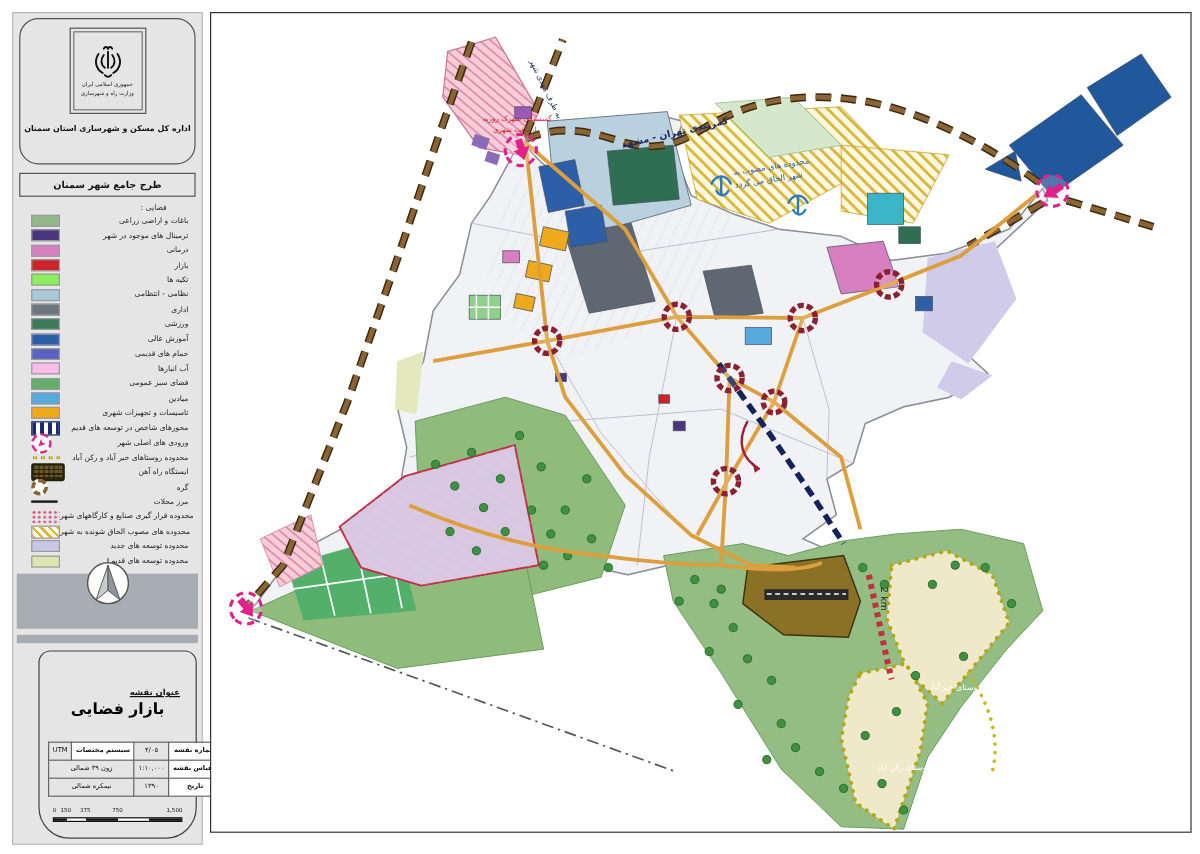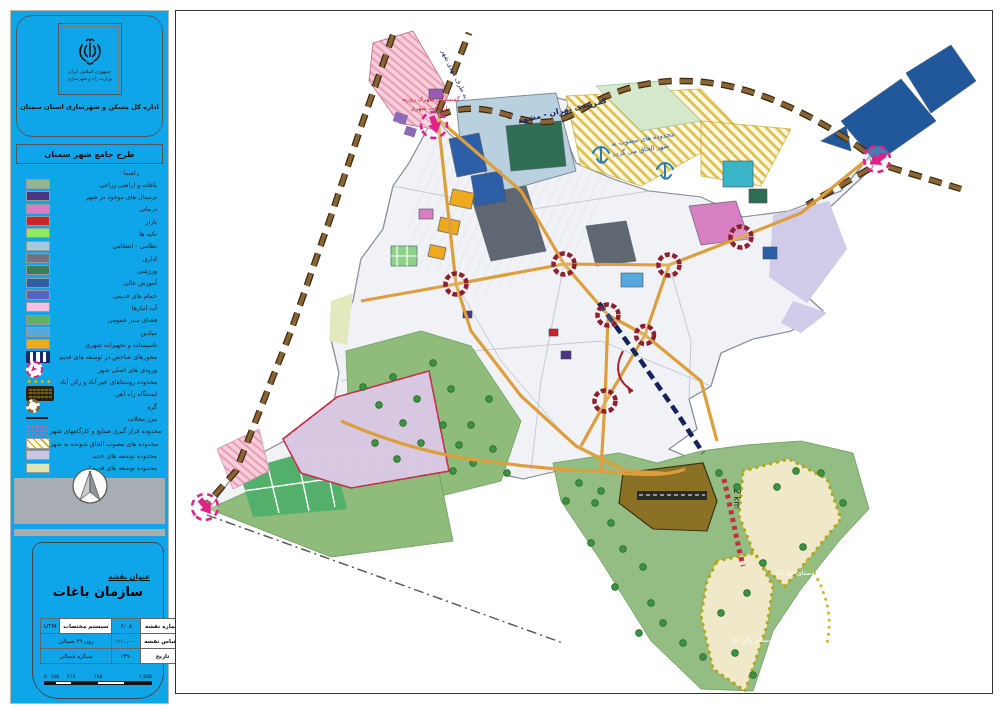--- a/index.html
+++ b/index.html
@@ -3,21 +3,21 @@
 <meta charset="utf-8">
 <style>
   * { margin:0; padding:0; box-sizing:border-box; }
   body {
     width:1000px; height:712px; position:relative; background:#ffffff;
     font-family:"DejaVu Sans", sans-serif; overflow:hidden;
   }
   
   .sidebar {
     position:absolute; left:10px; top:10px; width:159px; height:694px;
-    background:#0ea5e9; border:1px solid #b8b8b8; padding:3px;
+    background:#e5e5e5; border:1px solid #b8b8b8; padding:3px;
     display:flex; flex-direction:column;
   }
   .logo-card {
     border:1.3px solid #555; border-radius:16px; margin:1px 2px 3px 2px;
     height:122px; display:flex; flex-direction:column; align-items:center;
     padding-top:7px; flex:none;
   }
   .emblem-box {
     width:64px; height:72px; border:1px solid #555; padding:2px; flex:none;
   }
@@ -119,21 +119,21 @@
         </svg>
         <div class="tiny-line" dir="rtl">جمهوری اسلامی ایران</div>
         <div class="tiny-line" dir="rtl">وزارت راه و شهرسازی</div>
       </div>
     </div>
     <div class="office-line" dir="rtl">اداره کل مسکن و شهرسازی استان سمنان</div>
   </div>
 
   <div class="plan-strip" dir="rtl">طرح جامع شهر سمنان</div>
 
-  <div class="legend-heading" dir="rtl">راهنما :</div>
+  <div class="legend-heading" dir="rtl">فضایی :</div>
   <div class="legend-list">
   <div class="legend-row">
     <span class="swatch sw-rect" style="background: rgb(146, 183, 138);"></span>
     <span class="legend-label" dir="rtl">باغات و اراضی زراعی</span>
   </div>
 
   <div class="legend-row">
     <span class="swatch sw-rect" style="background: rgb(74, 53, 128);"></span>
     <span class="legend-label" dir="rtl">ترمینال های موجود در شهر</span>
   </div>
@@ -255,21 +255,21 @@
       <line x1="21" y1="3" x2="21" y2="7" stroke="#555" stroke-width="1"></line>
       <polygon points="21,9 11,38 21,30" fill="#c9cdd2" stroke="#555" stroke-width="0.8"></polygon>
       <polygon points="21,9 31,38 21,30" fill="#8f959b" stroke="#555" stroke-width="0.8"></polygon>
     </svg>
   </div>
 
   <div class="gray-band"></div>
 
   <div class="title-card">
     <div class="map-title-heading" dir="rtl">عنوان نقشه</div>
-    <div class="map-title-text" dir="rtl">سازمان باغات</div>
+    <div class="map-title-text" dir="rtl">بازار فضایی</div>
     <div class="spacer"></div>
     <table class="meta">
       <tbody>
           <tr>
         <td class="lbl" style="width:27%">شماره نقشه</td>
         <td style="width:17%">۴/۰۵</td>
         <td class="lbl" style="width:34%">سیستم مختصات</td>
         <td style="width:22%">UTM</td>
       </tr>
       <tr>

